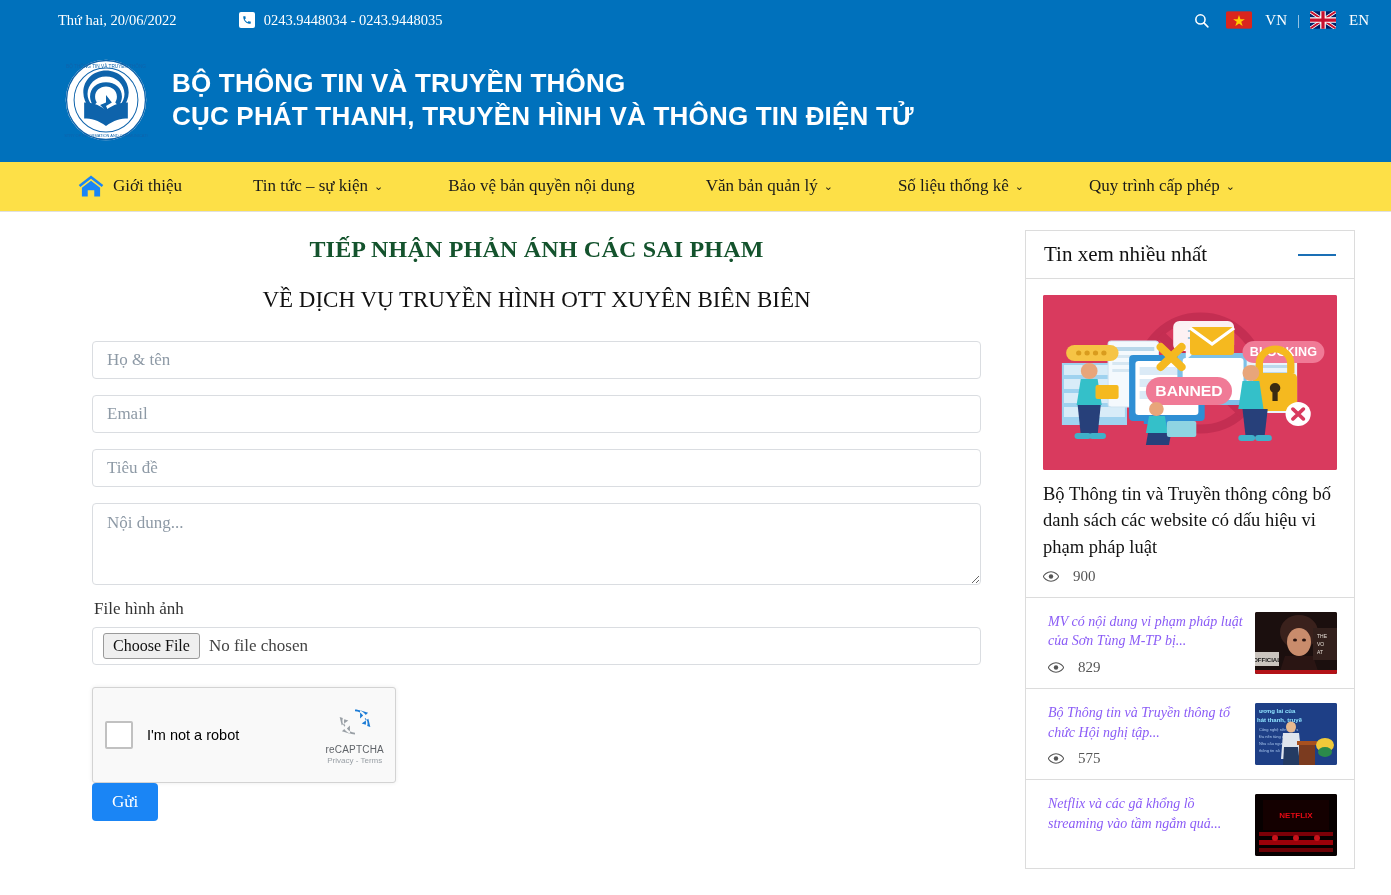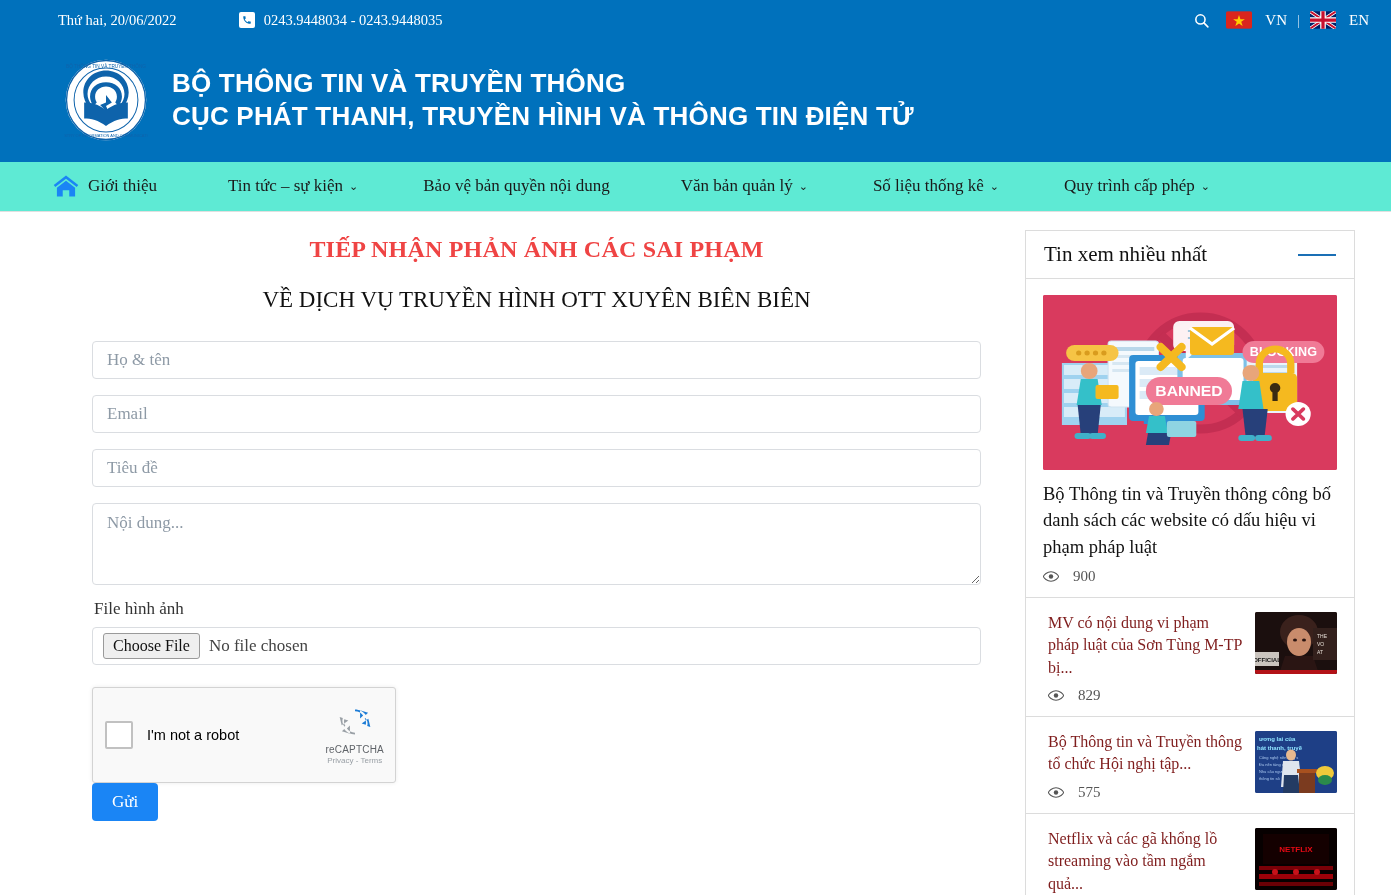--- a/index.html
+++ b/index.html
@@ -60,25 +60,25 @@
     font-family: "Liberation Sans", sans-serif;
     font-weight: bold;
     line-height: 1.28;
   }
   .mast-title-1 { font-size: 26px; letter-spacing: .2px; }
   .mast-title-2 { font-size: 26px; letter-spacing: .2px; }
 
   
   .nav {
     height: 52px;
-    background: #5eead4;
+    background: #fde047;
     border-bottom: 1px solid #e0e0e0;
     display: flex;
     align-items: center;
-    padding-left: 44px;
+    padding-left: 69px;
     position: relative;
   }
   .nav::before {
     content: ""; position: absolute; left: 0; right: 0; top: 0;
     height: 2px; background: #0071bc;
   }
   .nav-home {
     width: 44px; display: flex; align-items: center; justify-content: center;
     cursor: pointer;
   }
@@ -98,21 +98,21 @@
   .page {
     display: flex;
     padding: 0 36px 0 0;
     height: calc(895px - 40px - 120px - 52px);
   }
   .main-col { width: 1025px; flex: 0 0 1025px; padding: 18px 44px 0 92px; }
   .side-col { flex: 1; padding: 18px 0 0 0; }
 
   
   h1.h-blue {
-    color: #ef4444;
+    color: #14532d;
     font-size: 24px;
     font-weight: bold;
     text-align: center;
     margin: 6px 0 0 0;
     letter-spacing: .2px;
   }
   h2.h-black {
     color: #111111;
     font-size: 23px;
     font-weight: normal;
@@ -252,21 +252,21 @@
   }
   .views { display: flex; align-items: center; gap: 14px; margin-top: 8px; color: #555; font-size: 15px; }
 
   .side-item {
     display: flex; gap: 12px;
     padding: 14px 17px 12px 22px;
     border-bottom: 1px solid #dcdcdc;
   }
   .side-item:last-child { border-bottom: none; }
   .si-text { flex: 1; }
-  .si-title { font-size: 16px; line-height: 1.4; color: #7f1d1d; cursor: pointer; }
+  .si-title { font-size: 14px; line-height: 1.4; color: #8b5cf6; cursor: pointer; font-style: italic; }
   .si-thumb { width: 82px; height: 62px; flex: 0 0 82px; border-radius: 2px; overflow: hidden; }
 
   .thumb-a { background: linear-gradient(145deg,#4a2220 0%, #1c0d0c 60%, #2b1310 100%); position: relative; }
   .thumb-b { background: linear-gradient(160deg,#2a4f9e 0%, #1c3c80 55%, #24478f 100%); position: relative; }
   .thumb-c { background: radial-gradient(ellipse at 50% 45%, #6b0000 0%, #200000 55%, #050000 100%); position: relative; }
 </style>
 </head>
 <body>
 
 <div class="topbar">

